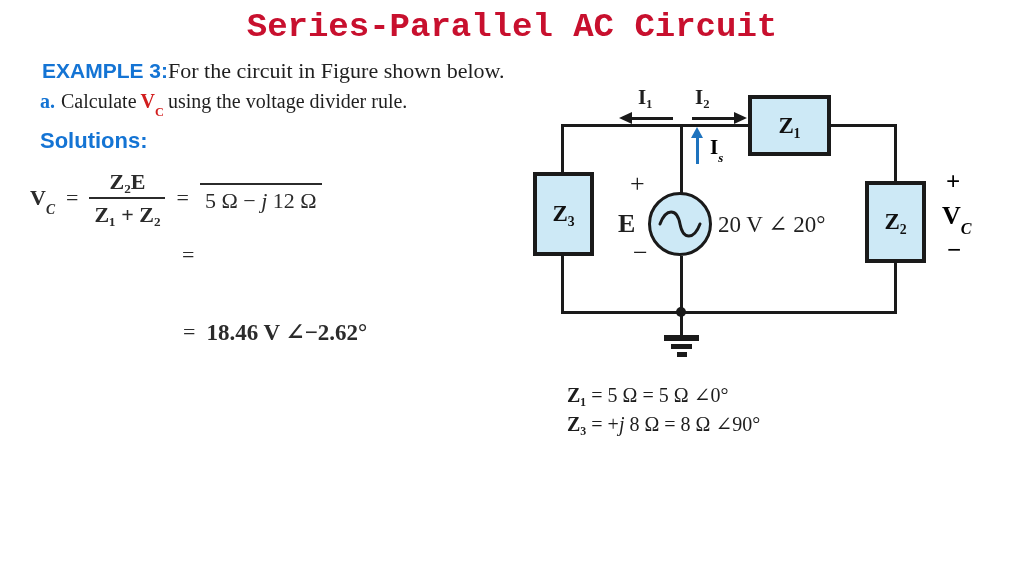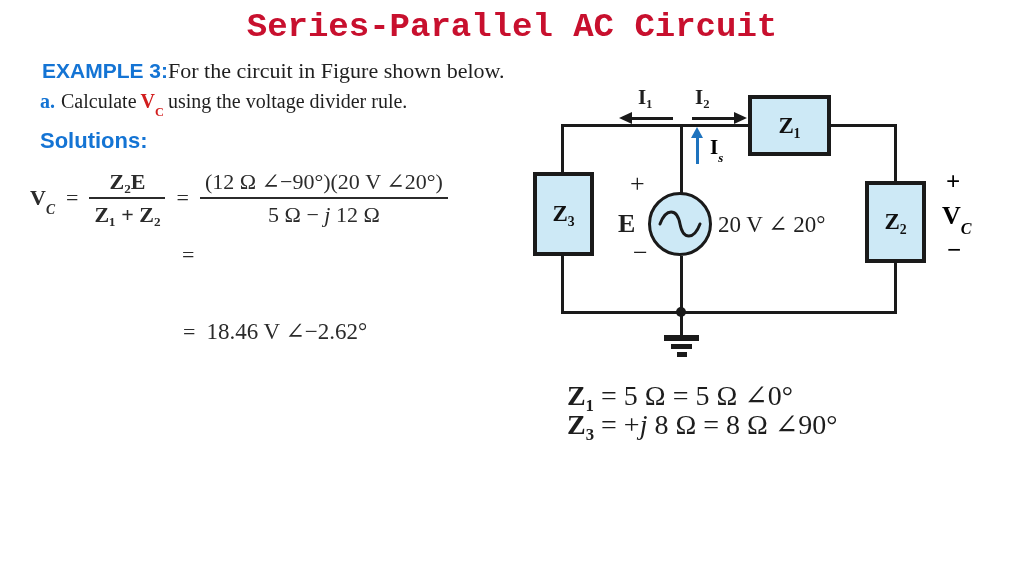--- a/index.html
+++ b/index.html
@@ -28,23 +28,23 @@
   .eq-row{position:absolute;display:flex;align-items:center;gap:11px;white-space:nowrap;}
   .eq-row1{left:30px;top:168px;}
   .eq-row2{left:182px;top:242px;}
   .eq-row3{left:183px;top:318px;}
   .frac{display:inline-flex;flex-direction:column;align-items:center;}
   .frac .num,.frac .den{padding:0 5px;line-height:1.25;}
   .fbar{align-self:stretch;height:2px;background:#2b2b2b;margin:1px 0 2px 0;}
   .bold{font-weight:700;}
   .it{font-style:italic;}
   sub.ssub{font-size:0.62em;position:relative;bottom:-0.25em;line-height:0;}
-  .result{font-weight:400;font-size:23px;}
+  .result{font-weight:700;font-size:23px;}
   
-  .zdefs{position:absolute;left:567px;top:381px;font-size:28px;color:#1d1d1d;line-height:29px;}
+  .zdefs{position:absolute;left:567px;top:381px;font-size:20px;color:#1d1d1d;line-height:29px;}
   .zdefs .zsym{font-weight:700;}
   
   .wire{position:absolute;background:#1a1a1a;}
   .zbox{
     position:absolute;background:#CDE9F6;border:4px solid #1a1a1a;
     display:flex;align-items:center;justify-content:center;
     font-weight:700;font-size:23px;color:#111;box-sizing:border-box;
   }
   .src-circle{
     position:absolute;left:648px;top:192px;width:64px;height:64px;border-radius:50%;
@@ -77,21 +77,20 @@
   <div class="eq eq-row eq-row1">
     <span class="bold"><span>V</span><sub class="ssub it">C</sub></span>
     <span>=</span>
     <span class="frac">
       <span class="num bold">Z₂E</span>
       <span class="fbar"></span>
       <span class="den bold">Z₁ + Z₂</span>
     </span>
     <span>=</span>
     <span class="frac">
-      <span class="num">(12 Ω ∠−90°)(20 V ∠20°)</span>
       <span class="fbar"></span>
       <span class="den"><span>5 Ω − </span><span class="it">j</span><span> 12 Ω</span></span>
     </span>
   </div>
 
   <div class="eq eq-row eq-row2">
     <span>=</span>
   </div>
 
   <div class="eq eq-row eq-row3">

